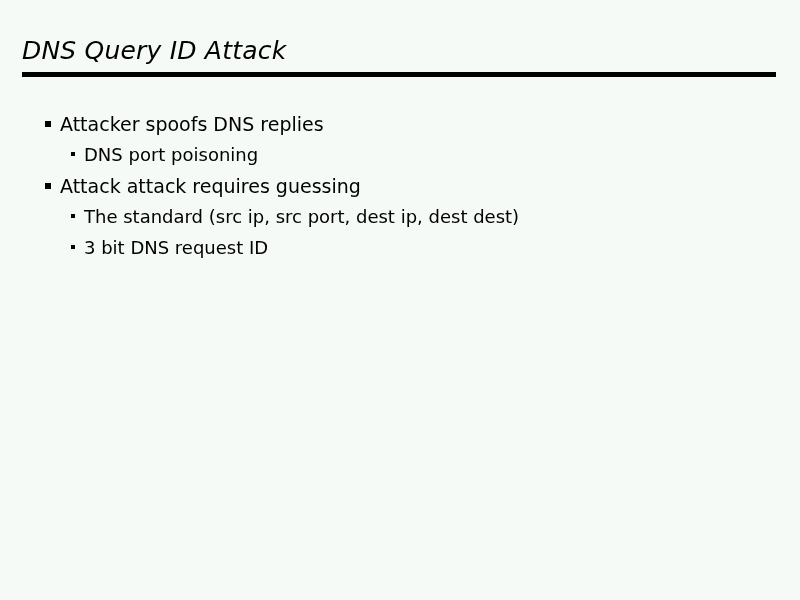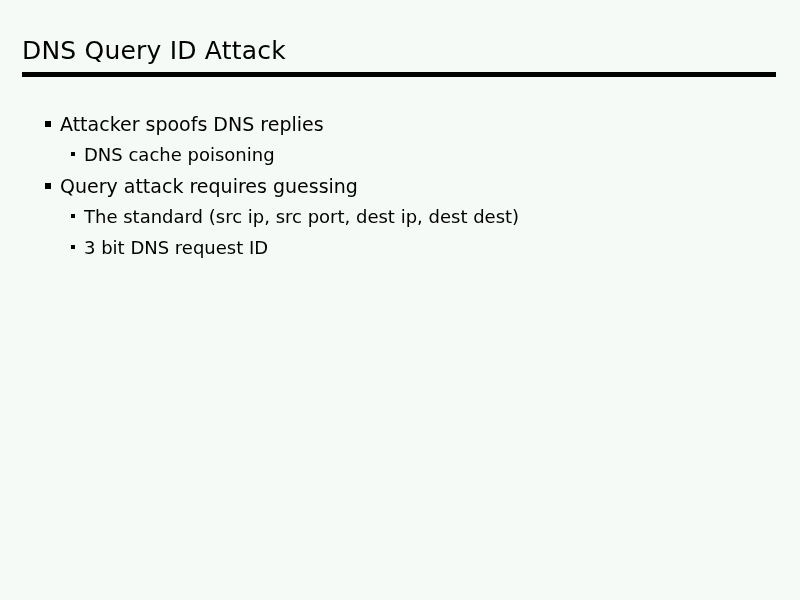--- a/index.html
+++ b/index.html
@@ -20,20 +20,21 @@
     height: 600px;
     background: #f6faf7;
   }
 
   
   .title-block {
     position: absolute;
     left: 22px;
     top: 34px;
     width: 756px;
+    font-style: italic;
   }
   .slide-title {
     font-size: 25px;
     font-weight: 400;
     letter-spacing: 0.2px;
     line-height: 34px;
     color: #000000;
     white-space: nowrap;
   }
   .title-rule {
@@ -103,26 +104,26 @@
 
   <div class="body-block">
 
     <div class="bullet-row level-1">
       <span class="bullet-marker"></span>
       <span class="bullet-text">Attacker spoofs DNS replies</span>
     </div>
 
     <div class="bullet-row level-2">
       <span class="bullet-marker"></span>
-      <span class="bullet-text">DNS cache poisoning</span>
+      <span class="bullet-text">DNS port poisoning</span>
     </div>
 
     <div class="bullet-row level-1">
       <span class="bullet-marker"></span>
-      <span class="bullet-text">Query attack requires guessing</span>
+      <span class="bullet-text">Attack attack requires guessing</span>
     </div>
 
     <div class="bullet-row level-2">
       <span class="bullet-marker"></span>
       <span class="bullet-text">The standard (src ip, src port, dest ip, dest dest)</span>
     </div>
 
     <div class="bullet-row level-2">
       <span class="bullet-marker"></span>
       <span class="bullet-text">3 bit DNS request ID</span>

